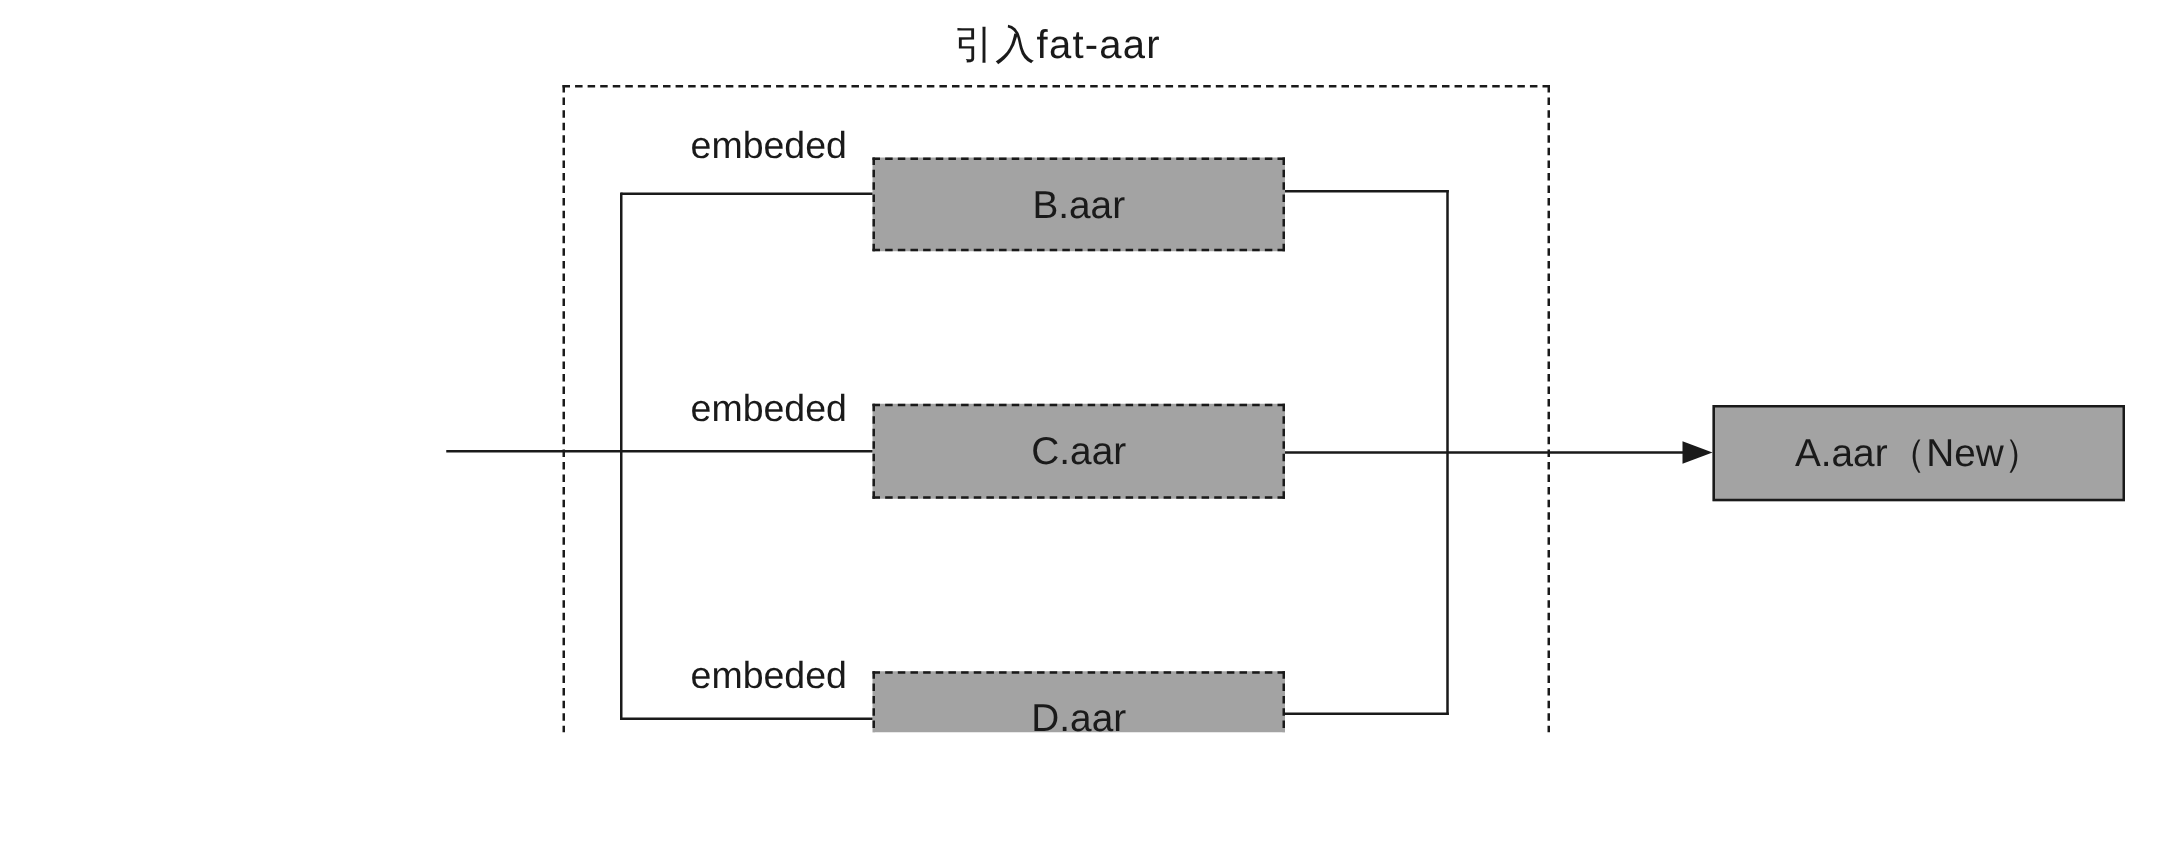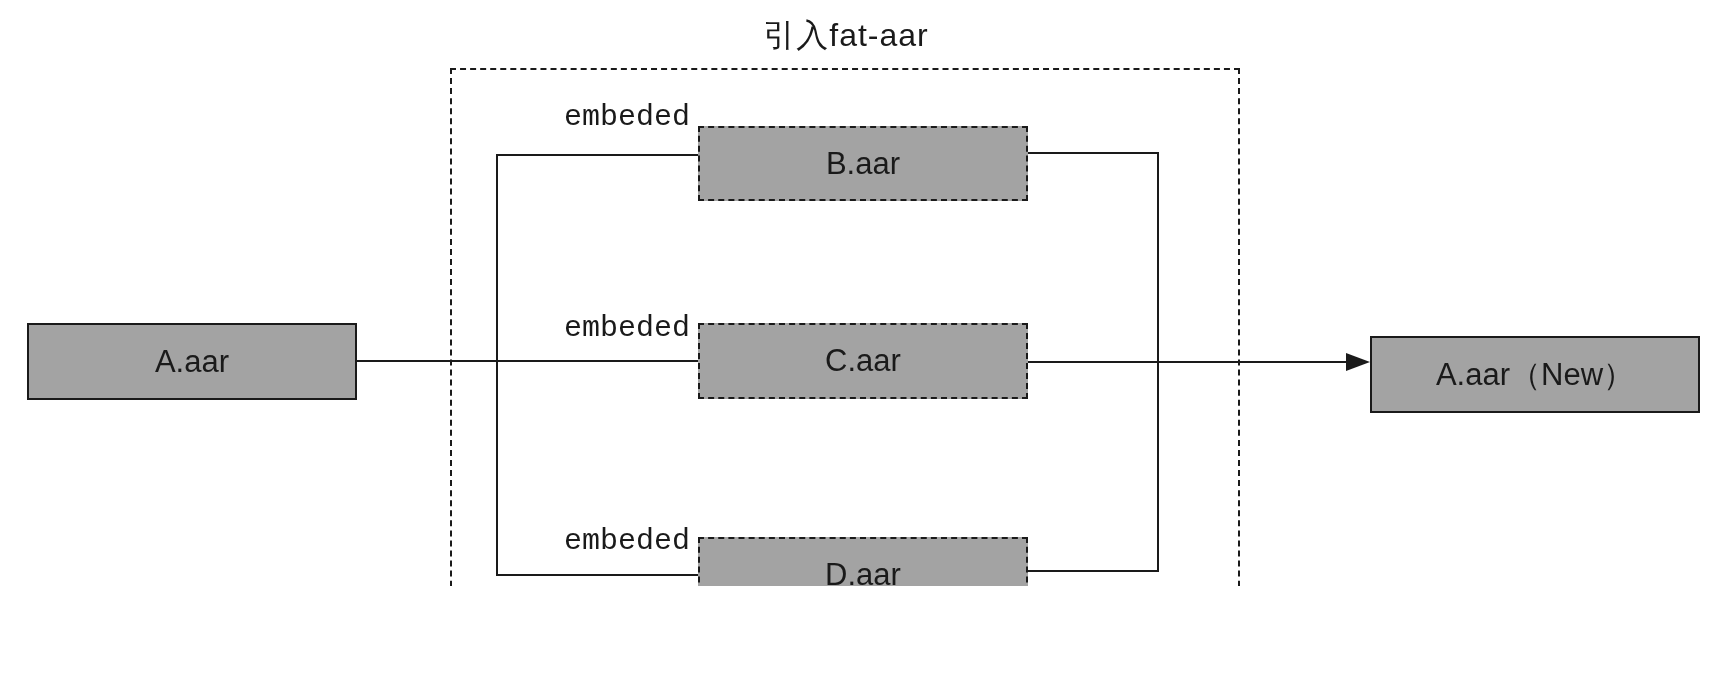--- a/index.html
+++ b/index.html
@@ -23,62 +23,59 @@
     position:absolute;width:330px;box-sizing:border-box;
     display:flex;align-items:center;justify-content:center;
     font-size:31px;background:#a3a3a3;
   }
   .node.solid{border:2px solid #1a1a1a;}
   .node.dashed{border:2px dashed #1a1a1a;}
   #node-a   {left:27px;  top:323px; height:77px;}
   #node-b   {left:698px; top:126px; height:75px;}
   #node-c   {left:698px; top:323px; height:76px;}
   #node-d   {left:698px; top:537px; height:75px;}
-  #node-new {left:1370px;top:336px; height:77px;}
+  #node-new {left:1370px;top:324px; height:77px;}
   .hline,.vline{position:absolute;background:#1a1a1a;}
   .hline{height:2px;}
   .vline{width:2px;}
   #edge-a-main      {left:357px; top:360px; width:341px;}
   #branch-vertical  {left:496px; top:154px; height:422px;}
   #edge-branch-b    {left:497px; top:154px; width:201px;}
   #edge-branch-d    {left:497px; top:574px; width:201px;}
   #edge-b-right     {left:1028px;top:152px; width:131px;}
   #edge-d-right     {left:1028px;top:570px; width:131px;}
   #converge-vertical{left:1157px;top:152px; height:420px;}
   #edge-arrow-shaft {left:1028px;top:361px; width:322px;}
   .arrowhead{
     position:absolute;left:1346px;top:353px;width:0;height:0;
     border-left:24px solid #1a1a1a;
     border-top:9px solid transparent;
     border-bottom:9px solid transparent;
   }
   .edge-label{
     position:absolute;left:540px;width:150px;
-    font-size:30px;text-align:right;line-height:34px;font-family:Liberation Mono, monospace;
+    font-size:30px;text-align:center;line-height:34px;
   }
   #embeded-b{top:100px;}
   #embeded-c{top:311px;}
   #embeded-d{top:524px;}
   .watermark{
     position:absolute;right:12px;top:653px;
     font-size:21px;color:#b5b5b5;letter-spacing:0.5px;
   }
 </style>
 </head>
 <body>
 
 <div class="canvas">
 
   <div class="title">引入fat-aar</div>
 
   <div class="outer-box"></div>
 
-  <div class="node solid" id="node-a">
-    <span>A.aar</span>
-  </div>
 
   <div class="node dashed" id="node-b">
     <span>B.aar</span>
   </div>
 
   <div class="node dashed" id="node-c">
     <span>C.aar</span>
   </div>
 
   <div class="node dashed" id="node-d">

